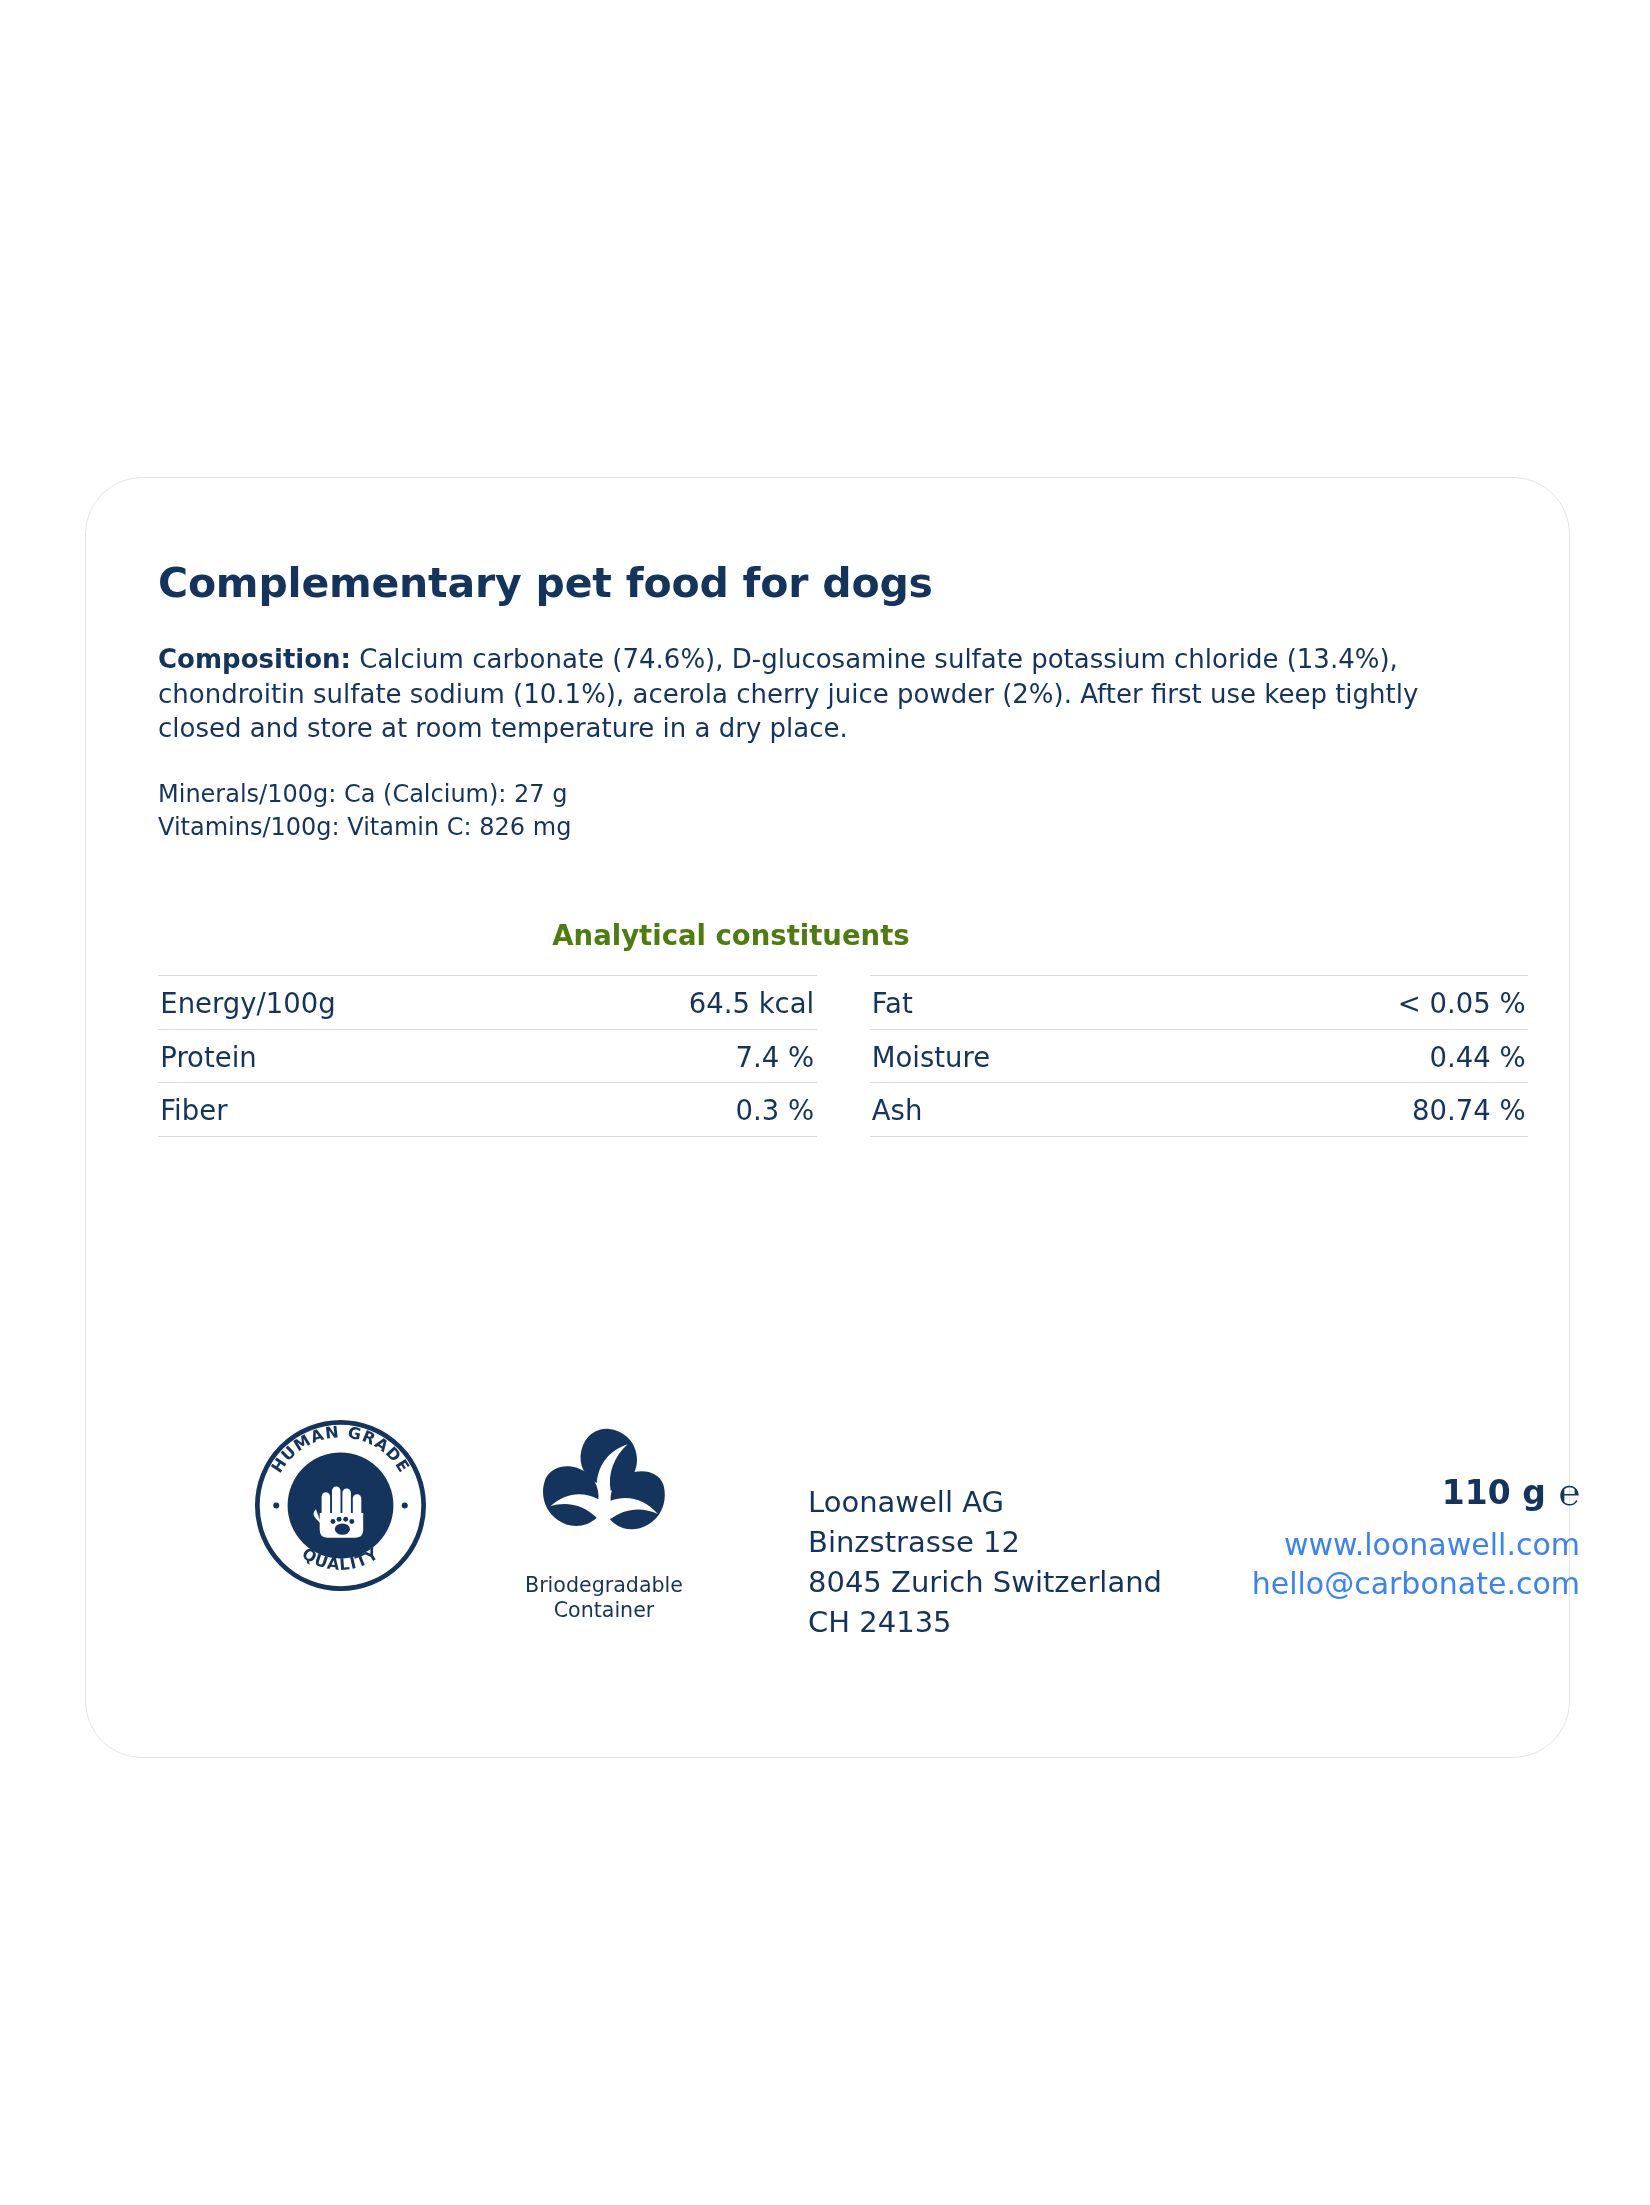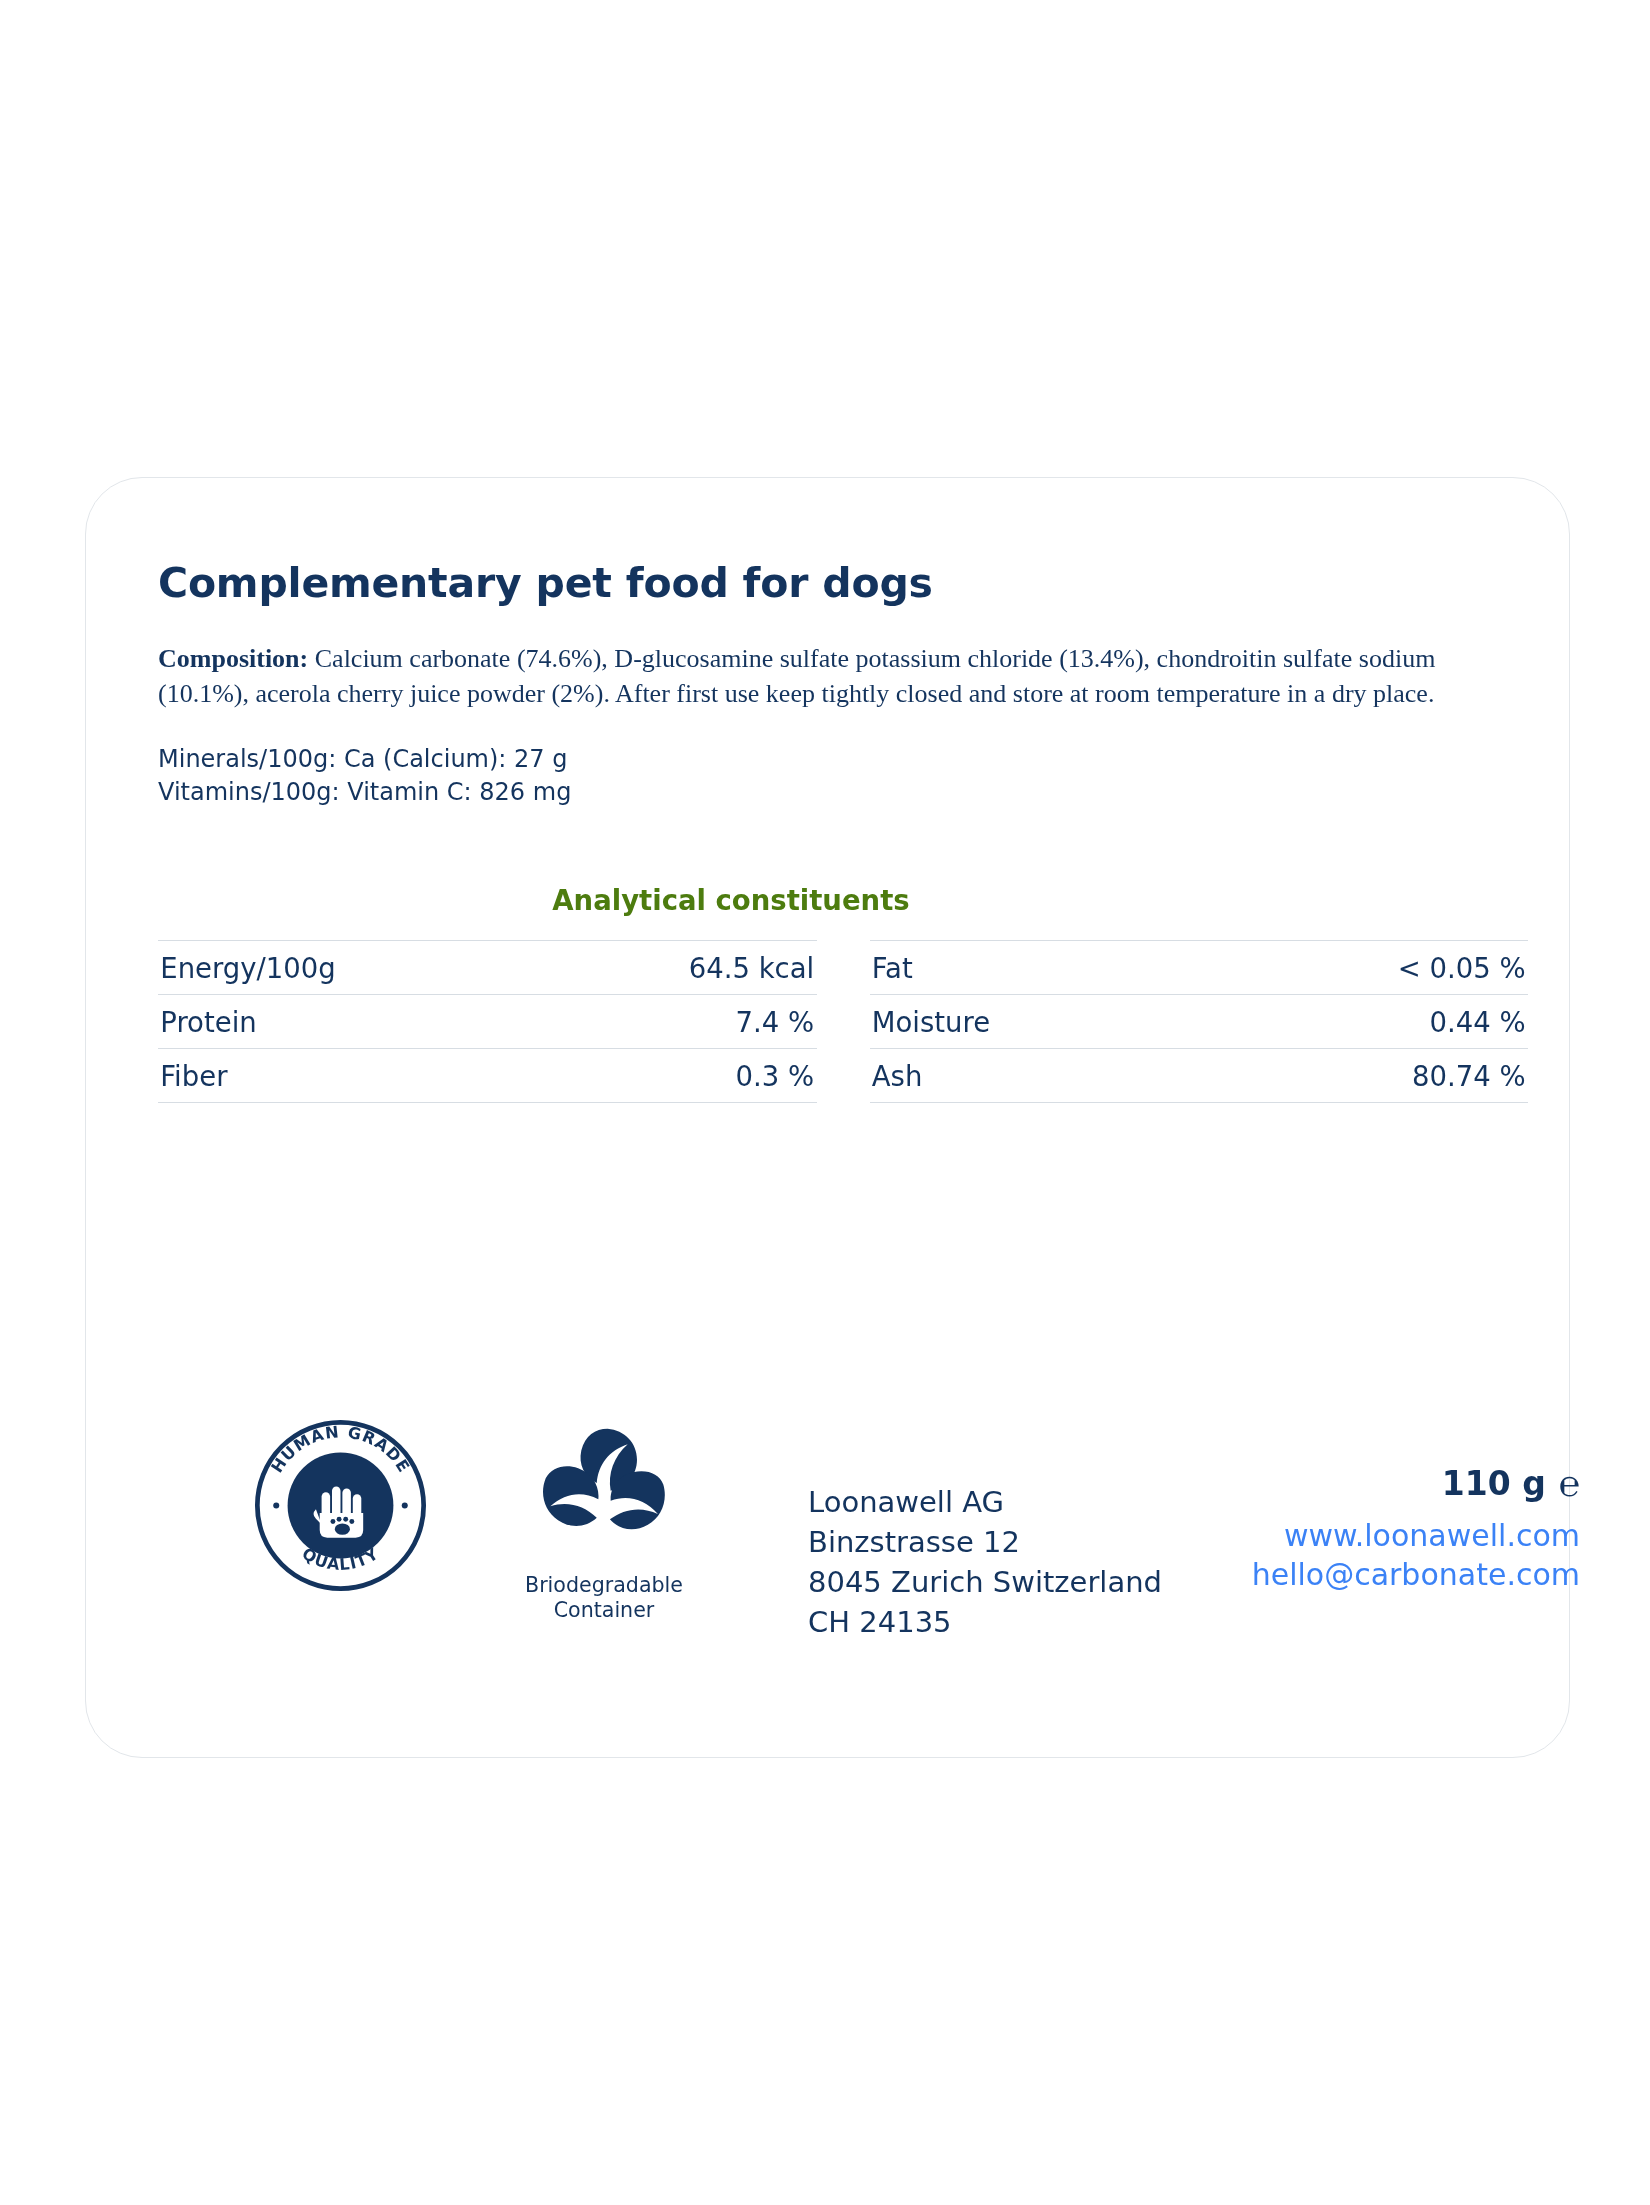--- a/index.html
+++ b/index.html
@@ -44,21 +44,20 @@
     margin: 0 0 36px 0;
     line-height: 1.1;
   }
 
   .composition {
     font-size: 26px;
     line-height: 1.33;
     color: #14345e;
     width: 1295px;
     margin: 0 0 32px 0;
-    font-family: Liberation Serif, serif;
   }
   .composition b {
     font-weight: 700;
   }
 
   .nutrient-lines {
     font-size: 24px;
     line-height: 1.38;
     color: #14345e;
     margin-bottom: 75px;
@@ -134,21 +133,21 @@
     left: 637px;
     top: 81px;
     font-size: 29px;
     line-height: 1.38;
     color: #14345e;
   }
 
   .right-block {
     position: absolute;
     left: 1054px;
-    top: 63px;
+    top: 72px;
     width: 355px;
     text-align: right;
   }
   .weight-line {
     display: flex;
     justify-content: flex-end;
     align-items: center;
     gap: 12.6px;
     font-size: 33px;
     font-weight: 700;

